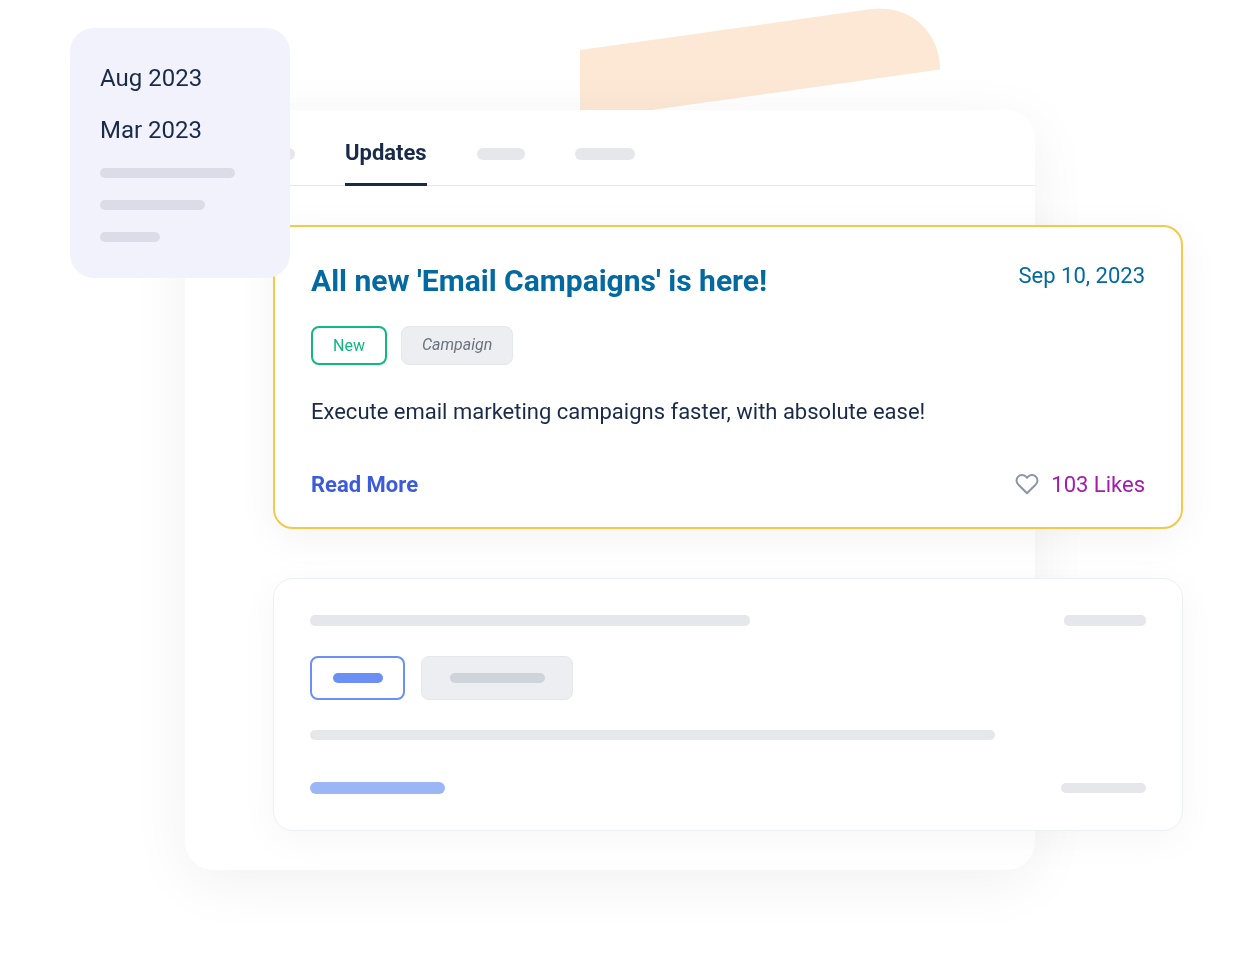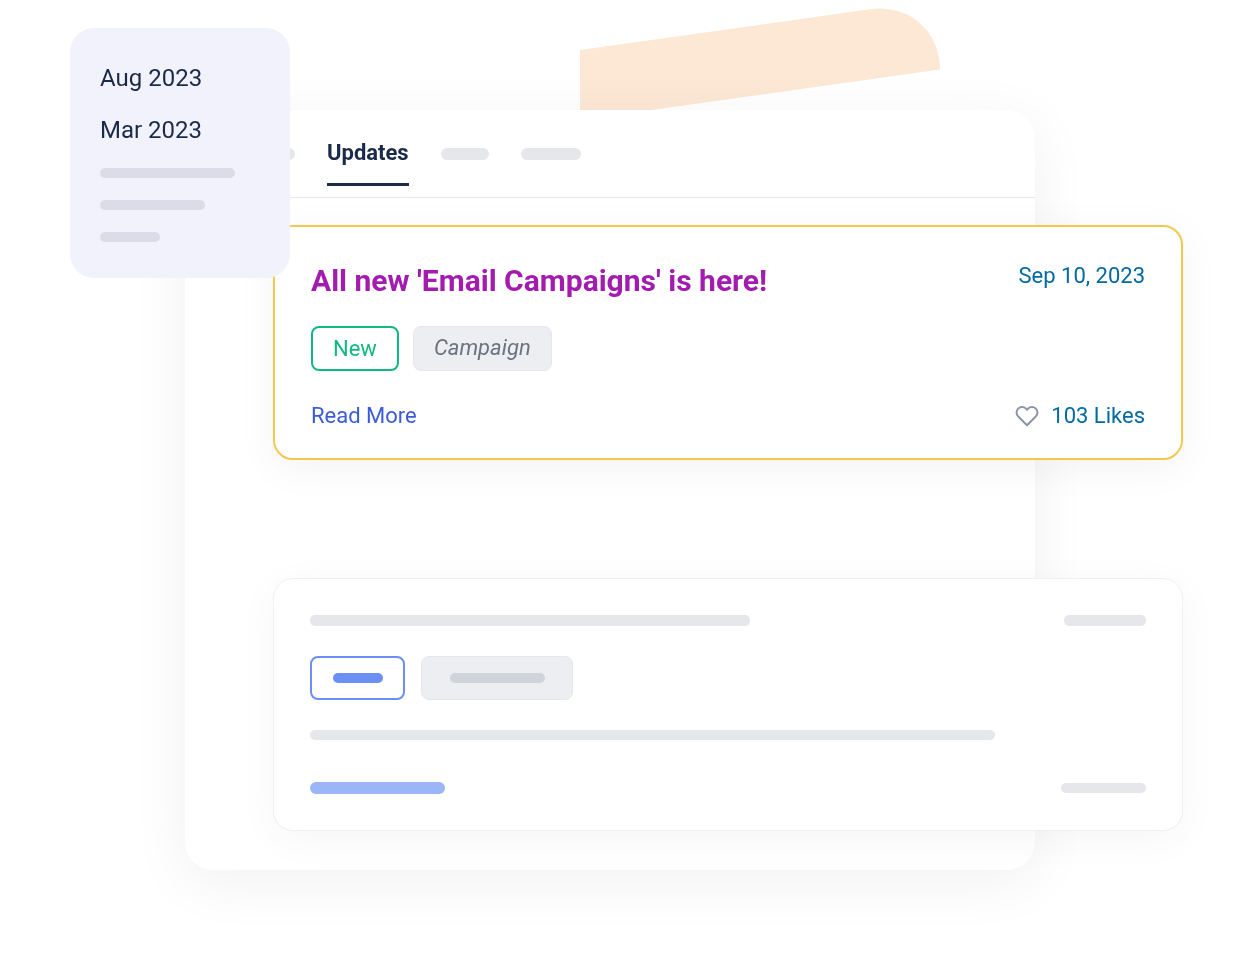--- a/index.html
+++ b/index.html
@@ -66,22 +66,22 @@
       background: #ffffff;
       border-radius: 28px;
       box-shadow: 0 12px 60px rgba(0,0,0,0.06);
       z-index: 5;
     }
     
     
     .tabs {
       display: flex;
       align-items: center;
-      gap: 32px;
-      padding: 30px 60px 12px 60px;
+      gap: 50px;
+      padding: 30px 60px 0 60px;
       border-bottom: 1px solid #e5e7eb;
       position: relative;
       z-index: 6;
     }
     .tab {
       padding-bottom: 18px;
       cursor: pointer;
     }
     .tab-placeholder {
       width: 50px;
@@ -114,35 +114,35 @@
     }
     .card-header {
       display: flex;
       justify-content: space-between;
       align-items: flex-start;
       margin-bottom: 28px;
     }
     .card-title {
       font-size: 30px;
       font-weight: 700;
-      color: #a21caf;
+      color: #0369a1;
     }
     .card-date {
       font-size: 22px;
       color: #0369a1;
     }
     .tags {
       display: flex;
       gap: 14px;
       margin-bottom: 32px;
     }
     .tag {
       padding: 8px 20px;
       border-radius: 8px;
-      font-size: 22px;
+      font-size: 16px;
     }
     .tag-new {
       color: #10b981;
       background: #ffffff;
       border: 2px solid #10b981;
     }
     .tag-campaign {
       color: #6b7280;
       background: #eceef1;
       border: 1px solid #e5e7eb;
@@ -155,28 +155,28 @@
       line-height: 1.4;
     }
     .card-footer {
       display: flex;
       justify-content: space-between;
       align-items: center;
     }
     .read-more {
       color: #3b5bdb;
       font-size: 22px;
-      font-weight: 400;
+      font-weight: 700;
       cursor: pointer;
     }
     .likes {
       display: flex;
-      align-items: flex-end;
+      align-items: center;
       gap: 12px;
-      color: #0369a1;
+      color: #a21caf;
       font-size: 22px;
     }
     .heart-icon {
       width: 24px;
       height: 24px;
     }
     
     
     .placeholder-card {
       position: absolute;
@@ -287,20 +287,21 @@
 
 <div class="featured-card">
   <div class="card-header">
     <div class="card-title">All new 'Email Campaigns' is here!</div>
     <div class="card-date">Sep 10, 2023</div>
   </div>
   <div class="tags">
     <div class="tag tag-new">New</div>
     <div class="tag tag-campaign">Campaign</div>
   </div>
+  <div class="card-description">Execute email marketing campaigns faster, with absolute ease!</div>
   <div class="card-footer">
     <div class="read-more">Read More</div>
     <div class="likes">
       <svg class="heart-icon" viewBox="0 0 24 24" fill="none" stroke="#8b95a7" stroke-width="2" stroke-linecap="round" stroke-linejoin="round">
         <path d="M20.84 4.61a5.5 5.5 0 0 0-7.78 0L12 5.67l-1.06-1.06a5.5 5.5 0 0 0-7.78 7.78l1.06 1.06L12 21.23l7.78-7.78 1.06-1.06a5.5 5.5 0 0 0 0-7.78z"></path>
       </svg>
       <span>103 Likes</span>
     </div>
   </div>
 </div>

